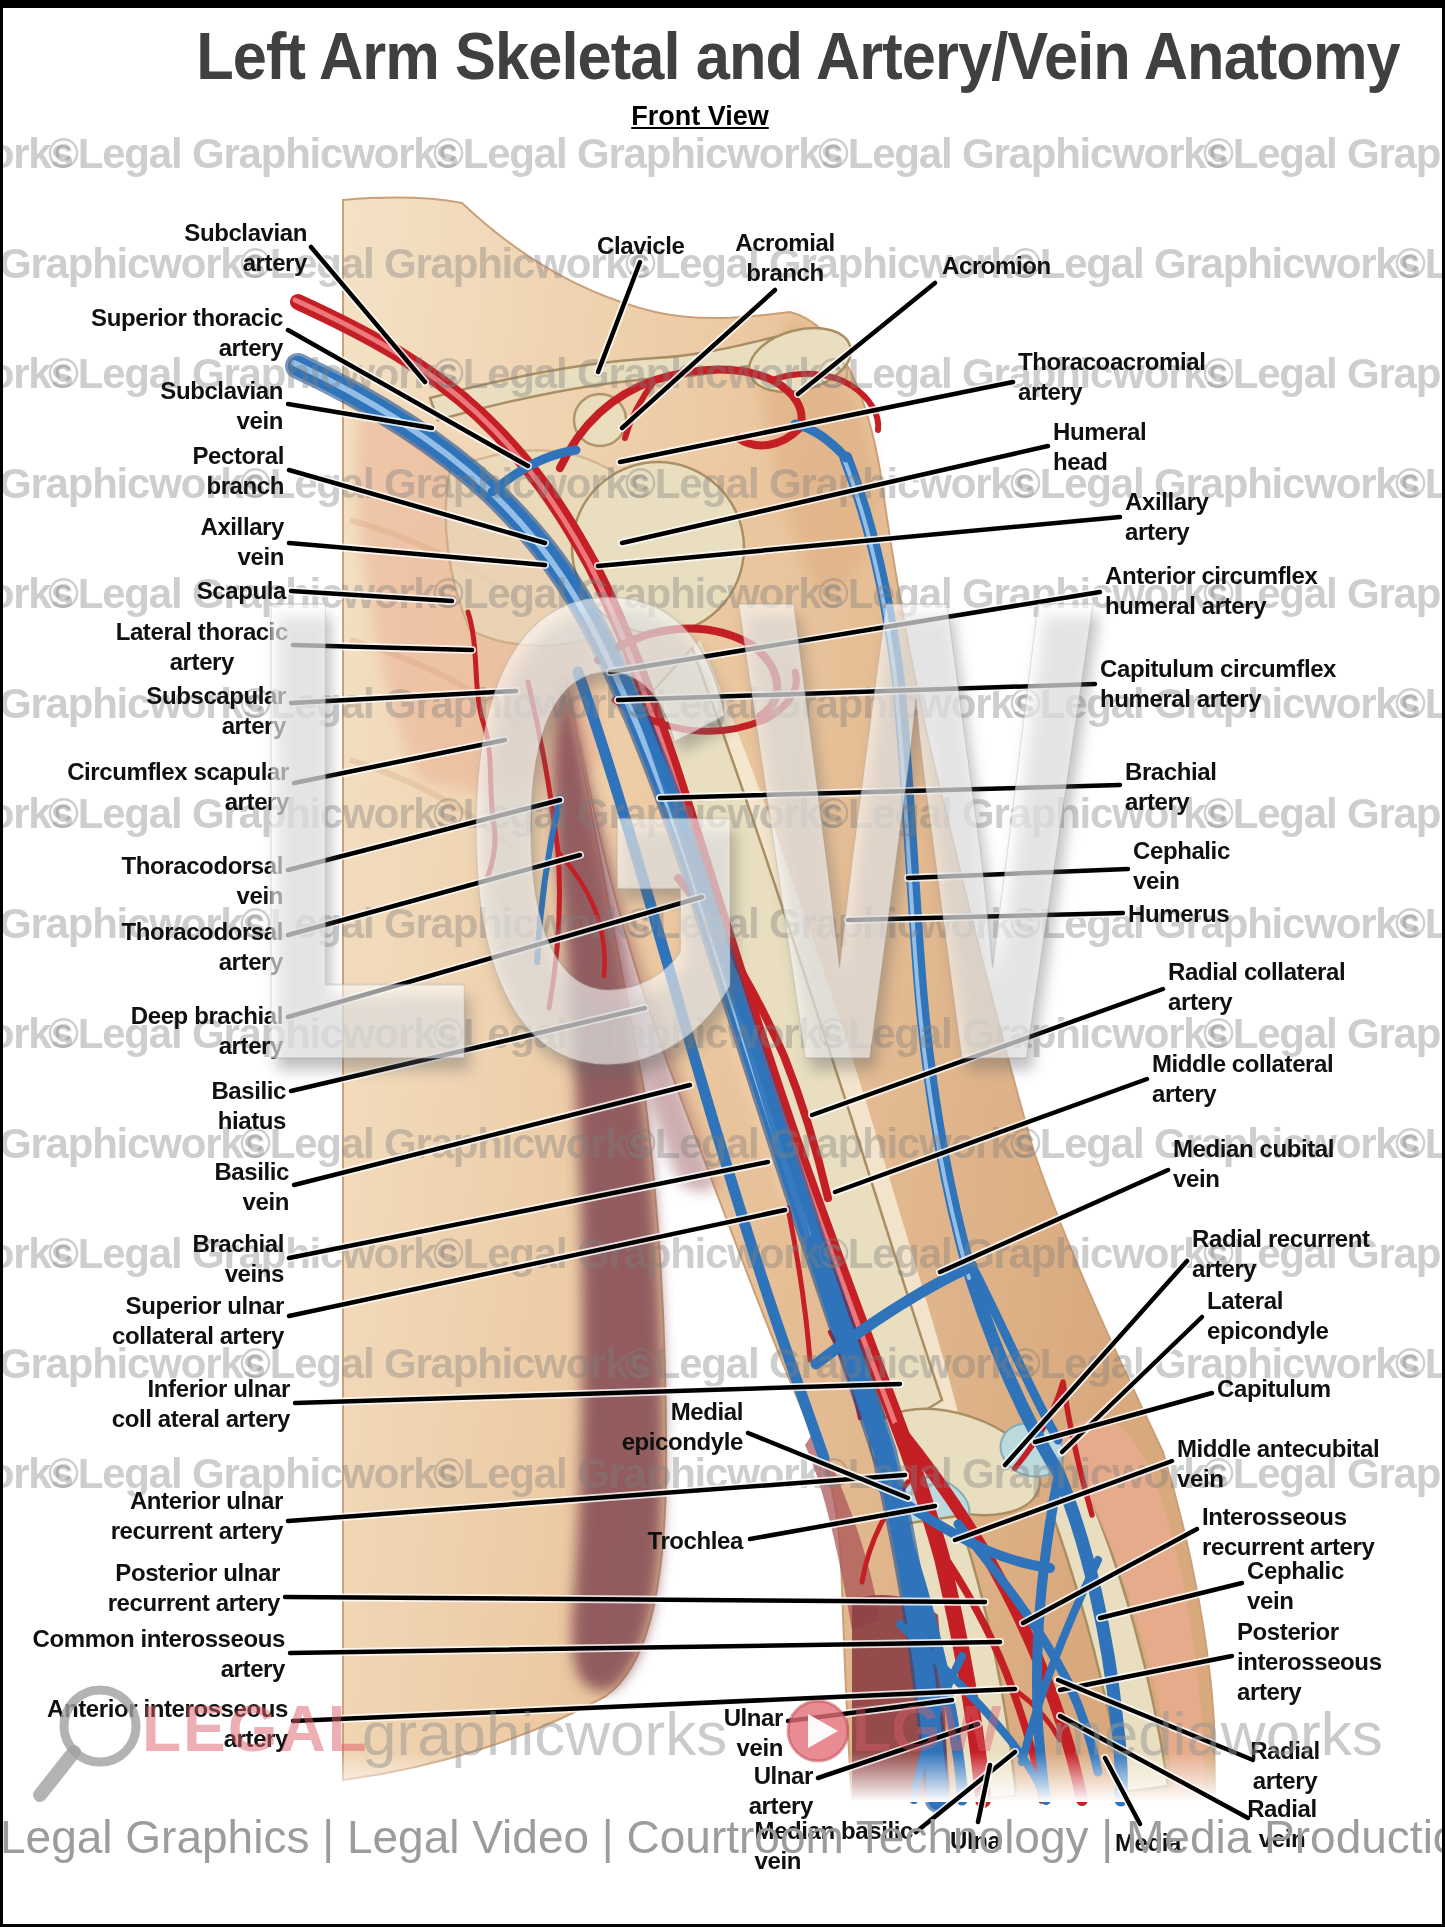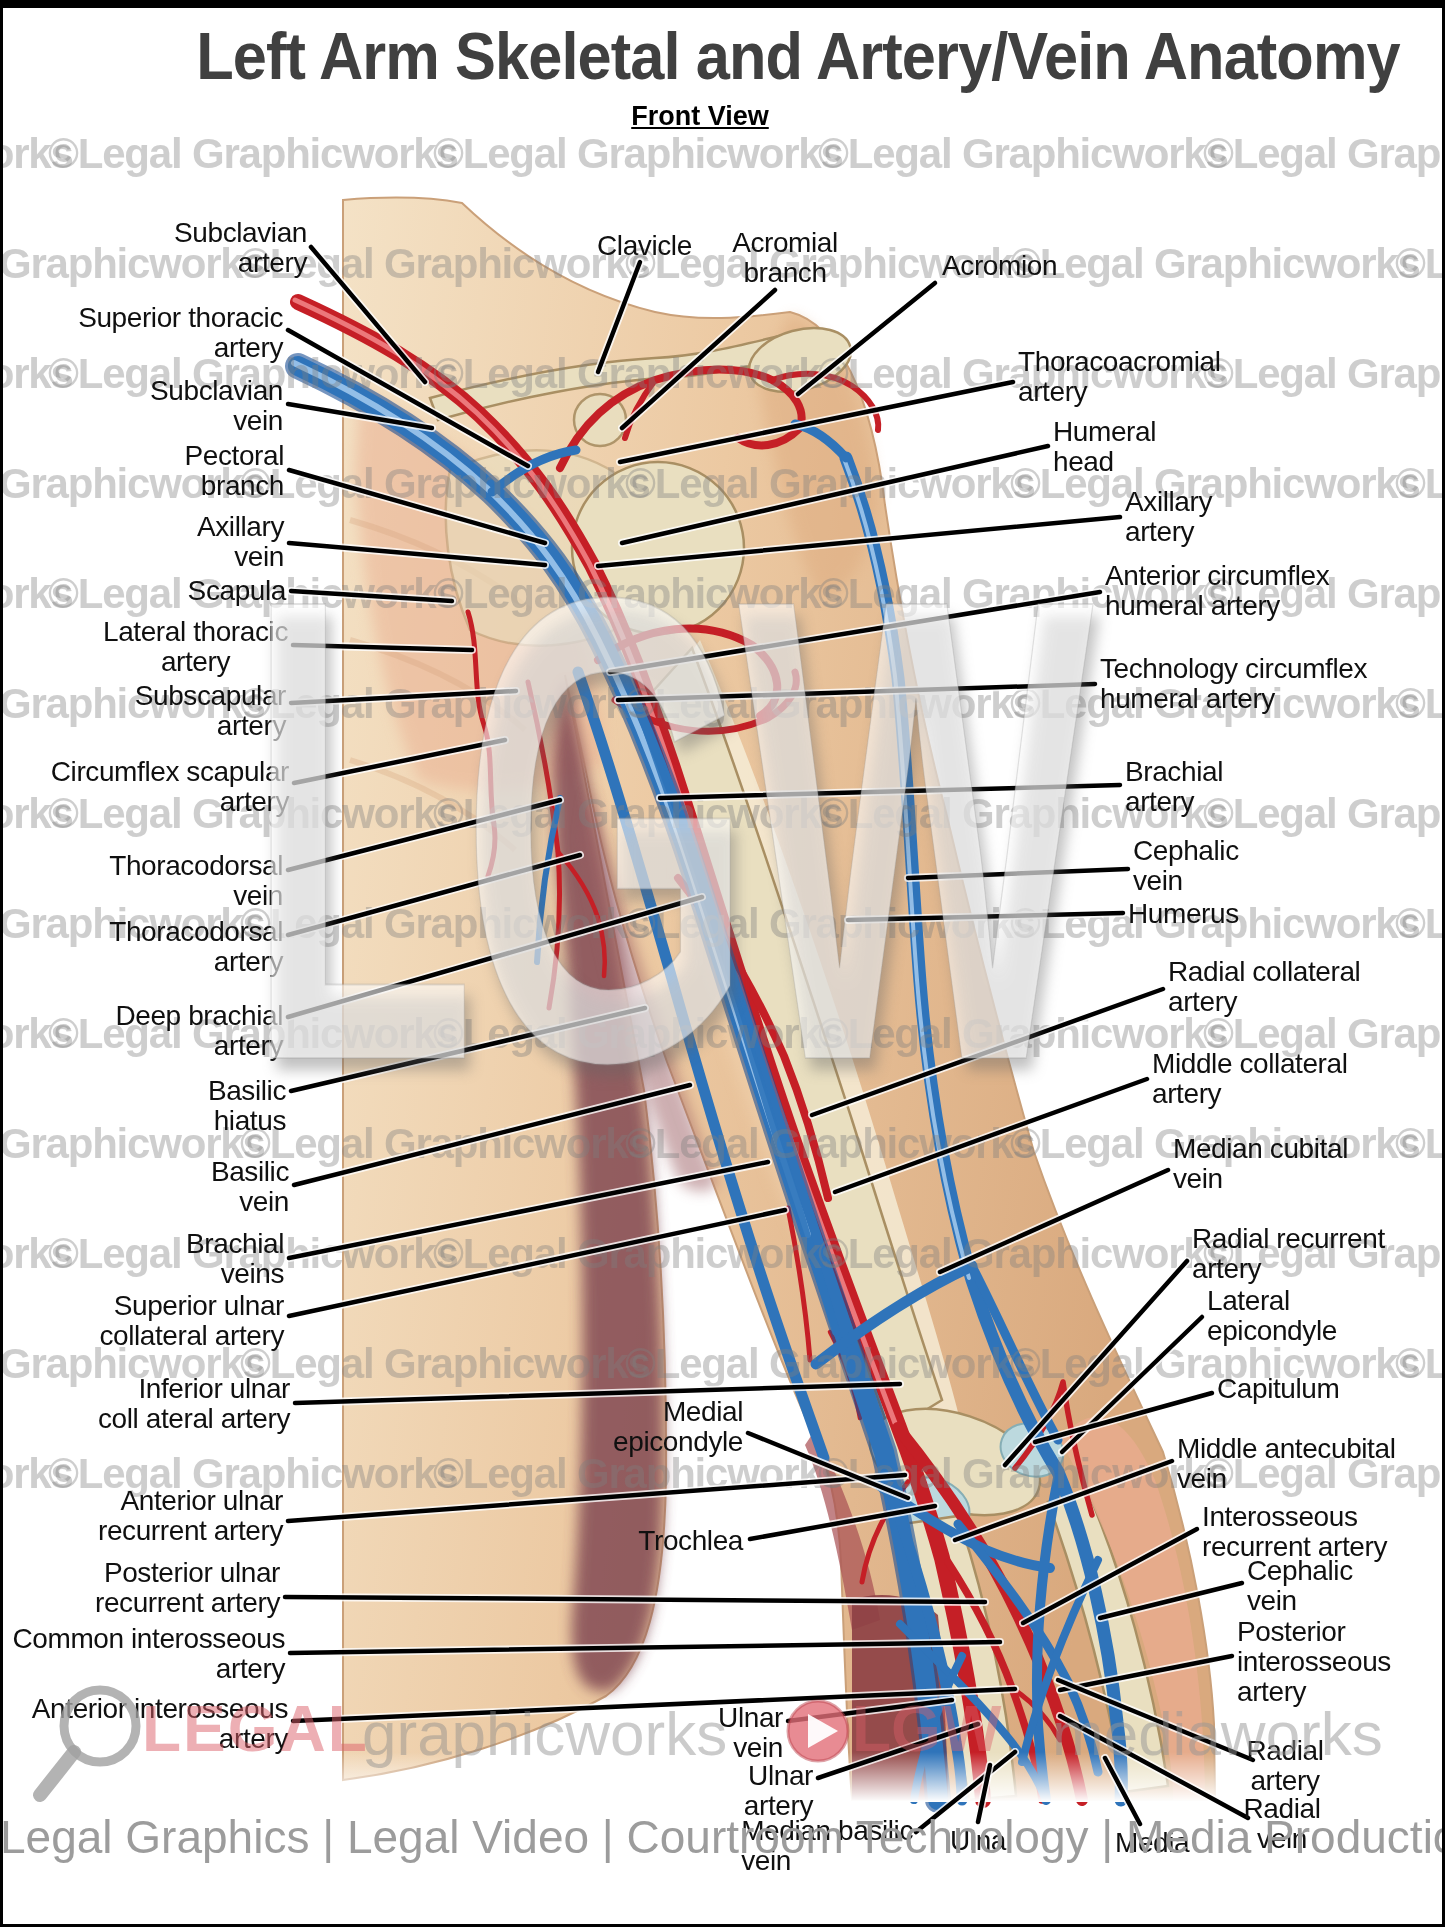--- a/index.html
+++ b/index.html
@@ -13,21 +13,21 @@
   .subtitle{position:absolute;top:101px;left:700px;transform:translateX(-50%);font-size:27px;
             font-weight:bold;color:#000;text-decoration:underline;z-index:22;}
   #scene{position:absolute;left:0;top:0;z-index:5;}
   #wm-tiles{position:absolute;left:0;top:0;width:100%;height:100%;z-index:10;pointer-events:none;}
   .wm-tile{position:absolute;font-size:42px;font-weight:bold;color:rgba(125,125,125,.38);
            letter-spacing:-1.2px;white-space:nowrap;}
   #leader-svg{position:absolute;left:0;top:0;z-index:15;}
   .lead-halo{stroke:#fff;stroke-width:8;stroke-linecap:round;opacity:.8;}
   .lead{stroke:#000;stroke-width:4.5;stroke-linecap:round;}
   #labels{position:absolute;left:0;top:0;width:100%;height:100%;z-index:20;pointer-events:none;}
-  .anat-label{position:absolute;font-size:28px;font-weight:normal;line-height:30px;color:var(--label,#101010);
+  .anat-label{position:absolute;font-size:24px;font-weight:bold;line-height:30px;color:var(--label,#101010);
               white-space:nowrap;letter-spacing:-.4px;}
   #big-wm{position:absolute;left:246px;top:500px;z-index:30;font-size:660px;line-height:1;
           font-weight:bold;color:rgba(255,255,255,.58);letter-spacing:-.04em;
           transform:scaleX(.57);transform-origin:left top;pointer-events:none;
           -webkit-text-stroke:2px rgba(150,150,150,.28);
           text-shadow:10px 12px 18px rgba(100,100,100,.40);}
   #logo-row{position:absolute;left:0;top:0;width:100%;height:100%;z-index:35;pointer-events:none;}
   .logo-legal{position:absolute;left:142px;top:1692px;font-size:64px;font-weight:bold;
               color:rgba(219,95,106,.5);letter-spacing:2px;}
   .logo-gw{position:absolute;left:362px;top:1698px;font-size:62px;color:rgba(140,140,140,.45);}
@@ -485,21 +485,21 @@
       </div>
       <div class="anat-label" style="top: 487px; left: 1125px;">
         <div>Axillary</div>
         <div>artery</div>
       </div>
       <div class="anat-label" style="top: 561px; left: 1105px;">
         <div>Anterior circumflex</div>
         <div>humeral artery</div>
       </div>
       <div class="anat-label" style="top: 654px; left: 1100px;">
-        <div>Technology circumflex</div>
+        <div>Capitulum circumflex</div>
         <div>humeral artery</div>
       </div>
       <div class="anat-label" style="top: 757px; left: 1125px;">
         <div>Brachial</div>
         <div>artery</div>
       </div>
       <div class="anat-label" style="top: 836px; left: 1133px;">
         <div>Cephalic</div>
         <div>vein</div>
       </div>

